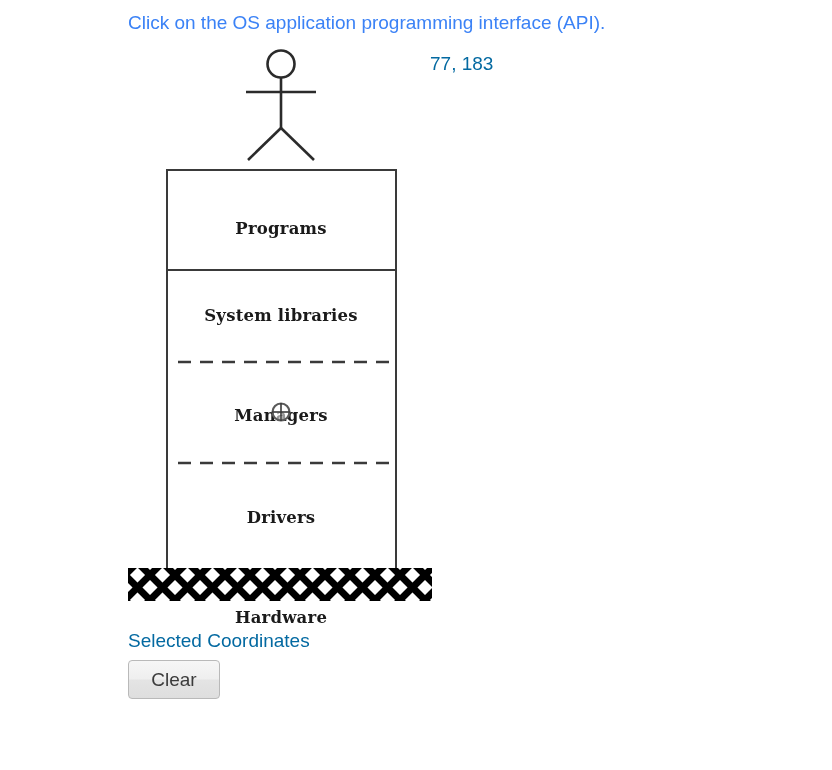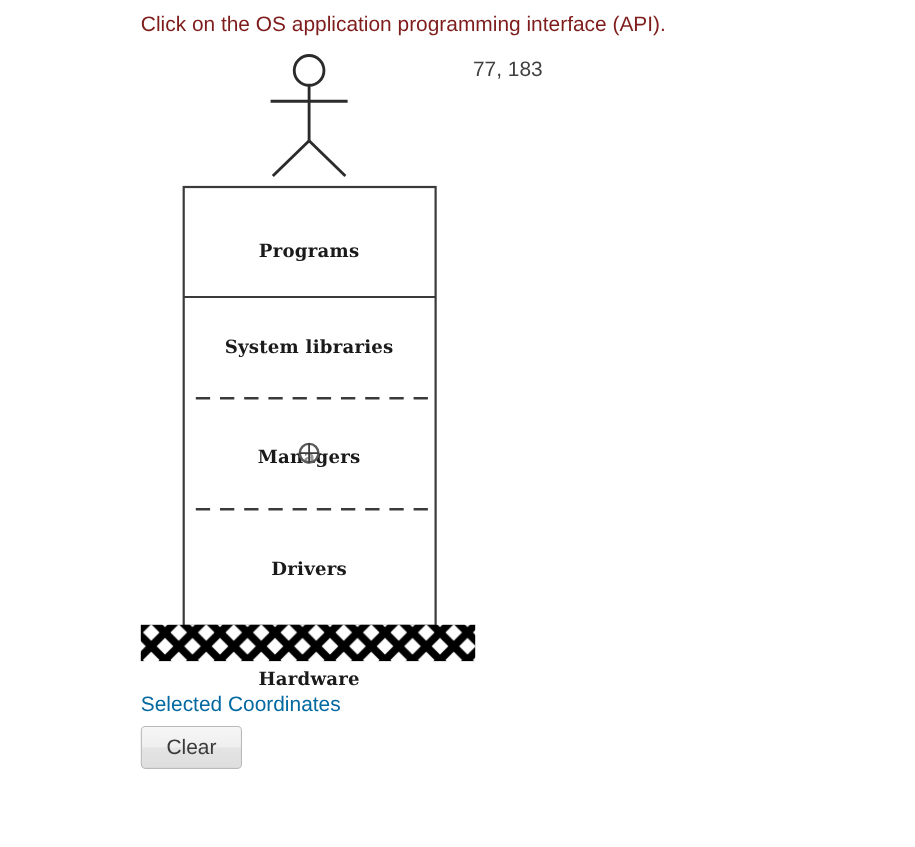--- a/index.html
+++ b/index.html
@@ -16,32 +16,32 @@
     overflow: hidden;
   }
 
   
   #question-prompt {
     position: absolute;
     left: 128px;
     top: 11px;
     font-size: 19px;
     line-height: 24px;
-    color: #7f1d1d;
+    color: #3b82f6;
     white-space: nowrap;
   }
 
   
   #coordinate-readout {
     position: absolute;
     left: 430px;
     top: 52px;
     font-size: 19px;
     line-height: 24px;
-    color: #404040;
+    color: #0369a1;
     white-space: nowrap;
   }
 
   
   #diagram-stage {
     position: absolute;
     left: 0;
     top: 0;
     width: 725px;
     height: 640px;

